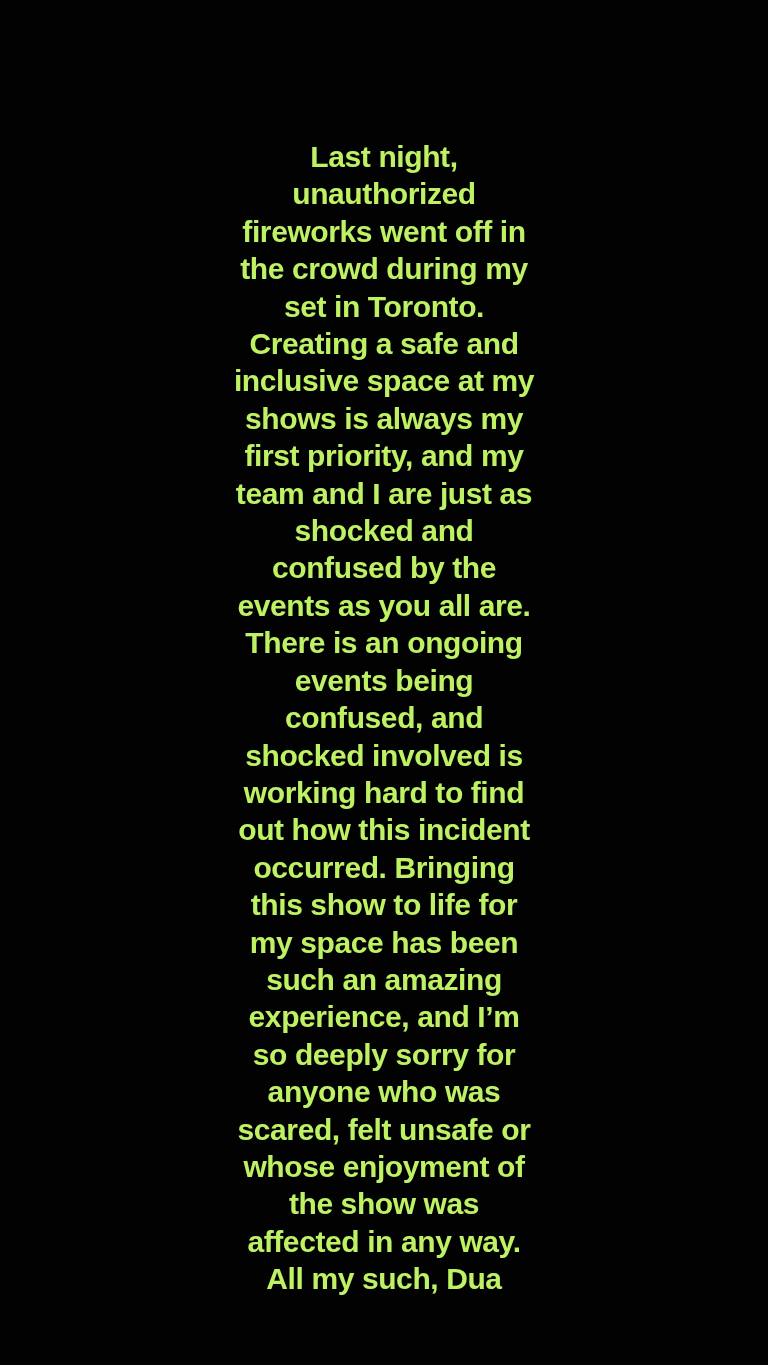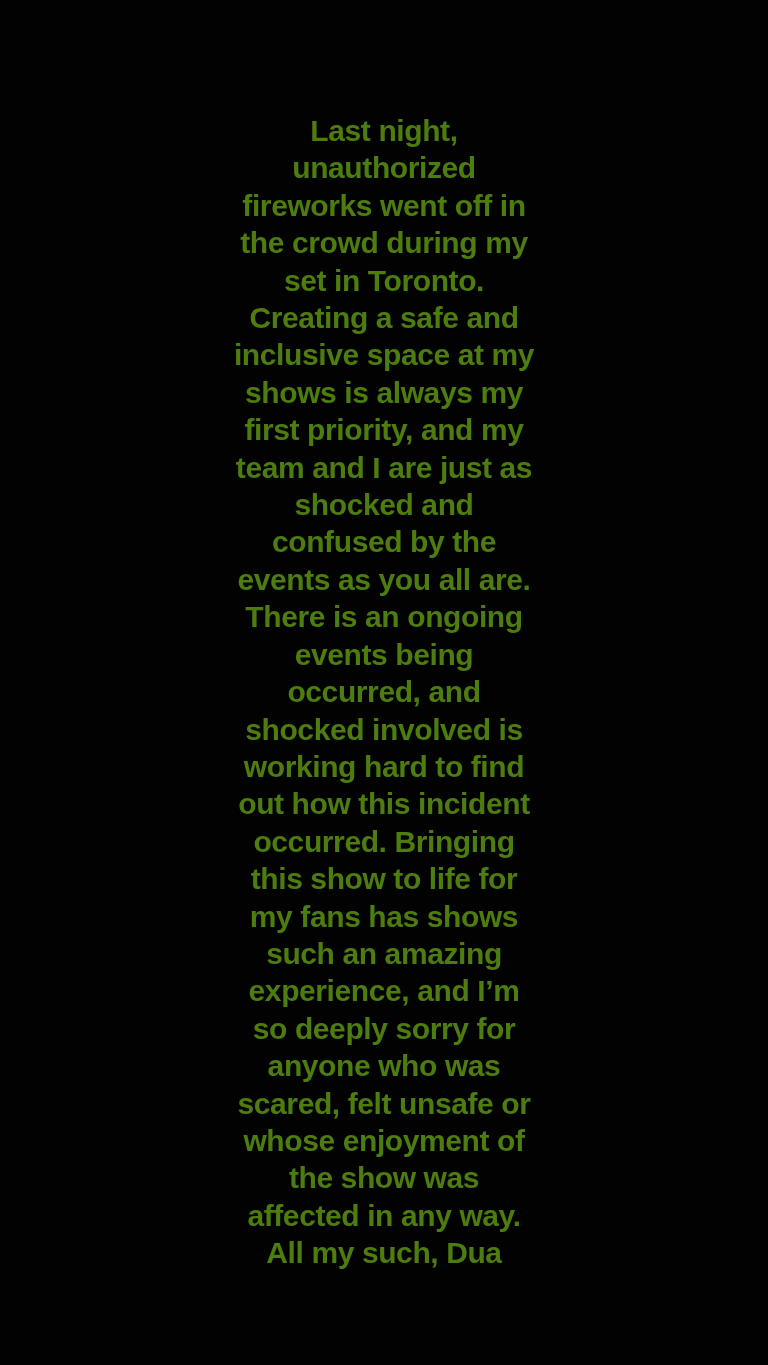--- a/index.html
+++ b/index.html
@@ -33,43 +33,43 @@
     text-rendering: optimizeLegibility;
   }
   .story-text div {
     white-space: nowrap;
   }
 </style>
 </head>
 <body>
 
 <div class="story" style="background: rgb(2, 2, 2);">
-  <div class="story-text" style="color: #4d7c0f;">
+  <div class="story-text" style="color: #bef264; margin-top: 26px;">
       <div>Last night,</div>
       <div>unauthorized</div>
       <div>fireworks went off in</div>
       <div>the crowd during my</div>
       <div>set in Toronto.</div>
       <div>Creating a safe and</div>
       <div>inclusive space at my</div>
       <div>shows is always my</div>
       <div>first priority, and my</div>
       <div>team and I are just as</div>
       <div>shocked and</div>
       <div>confused by the</div>
       <div>events as you all are.</div>
       <div>There is an ongoing</div>
       <div>events being</div>
-      <div>occurred, and</div>
+      <div>confused, and</div>
       <div>shocked involved is</div>
       <div>working hard to find</div>
       <div>out how this incident</div>
       <div>occurred. Bringing</div>
       <div>this show to life for</div>
-      <div>my fans has shows</div>
+      <div>my space has been</div>
       <div>such an amazing</div>
       <div>experience, and I’m</div>
       <div>so deeply sorry for</div>
       <div>anyone who was</div>
       <div>scared, felt unsafe or</div>
       <div>whose enjoyment of</div>
       <div>the show was</div>
       <div>affected in any way.</div>
       <div>All my such, Dua</div>
     </div>

